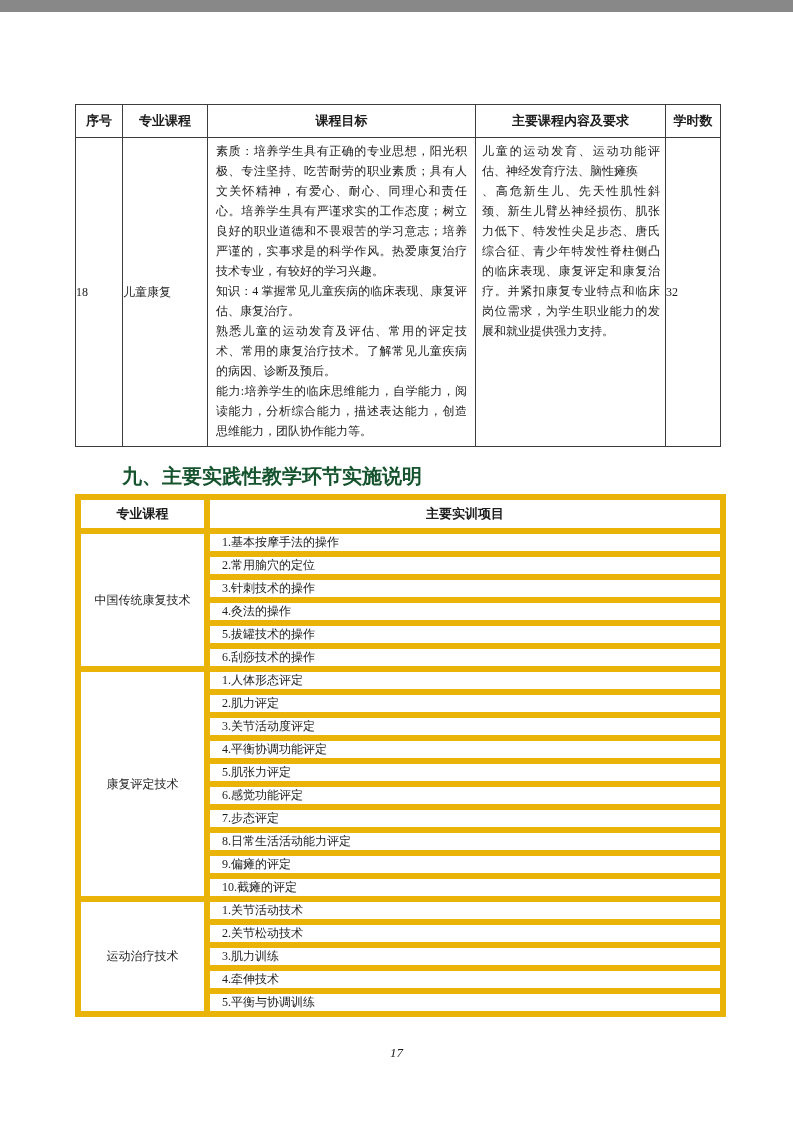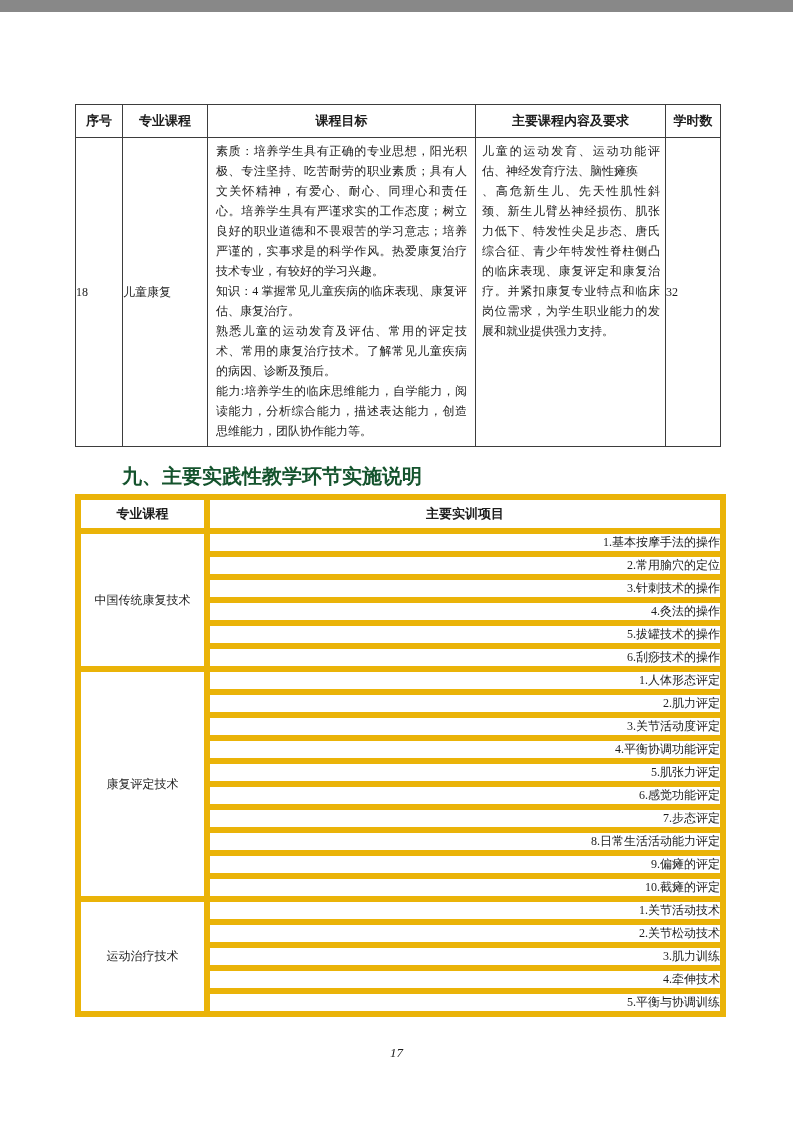--- a/index.html
+++ b/index.html
@@ -78,21 +78,21 @@
     font-size:13px;
     text-align:center;
     vertical-align:middle;
   }
   .training-table td {
     font-size:12px;
     height:21px;
     vertical-align:middle;
   }
   .group-cell { text-align:center; }
-  .item-cell { padding-left:12px; text-align:right; }
+  .item-cell { padding-left:12px; text-align:left; }
 
   .page-number {
     position:absolute;
     left:0; right:0;
     top:1033px;
     text-align:center;
     font-size:13px;
     font-style:italic;
   }
 </style>

